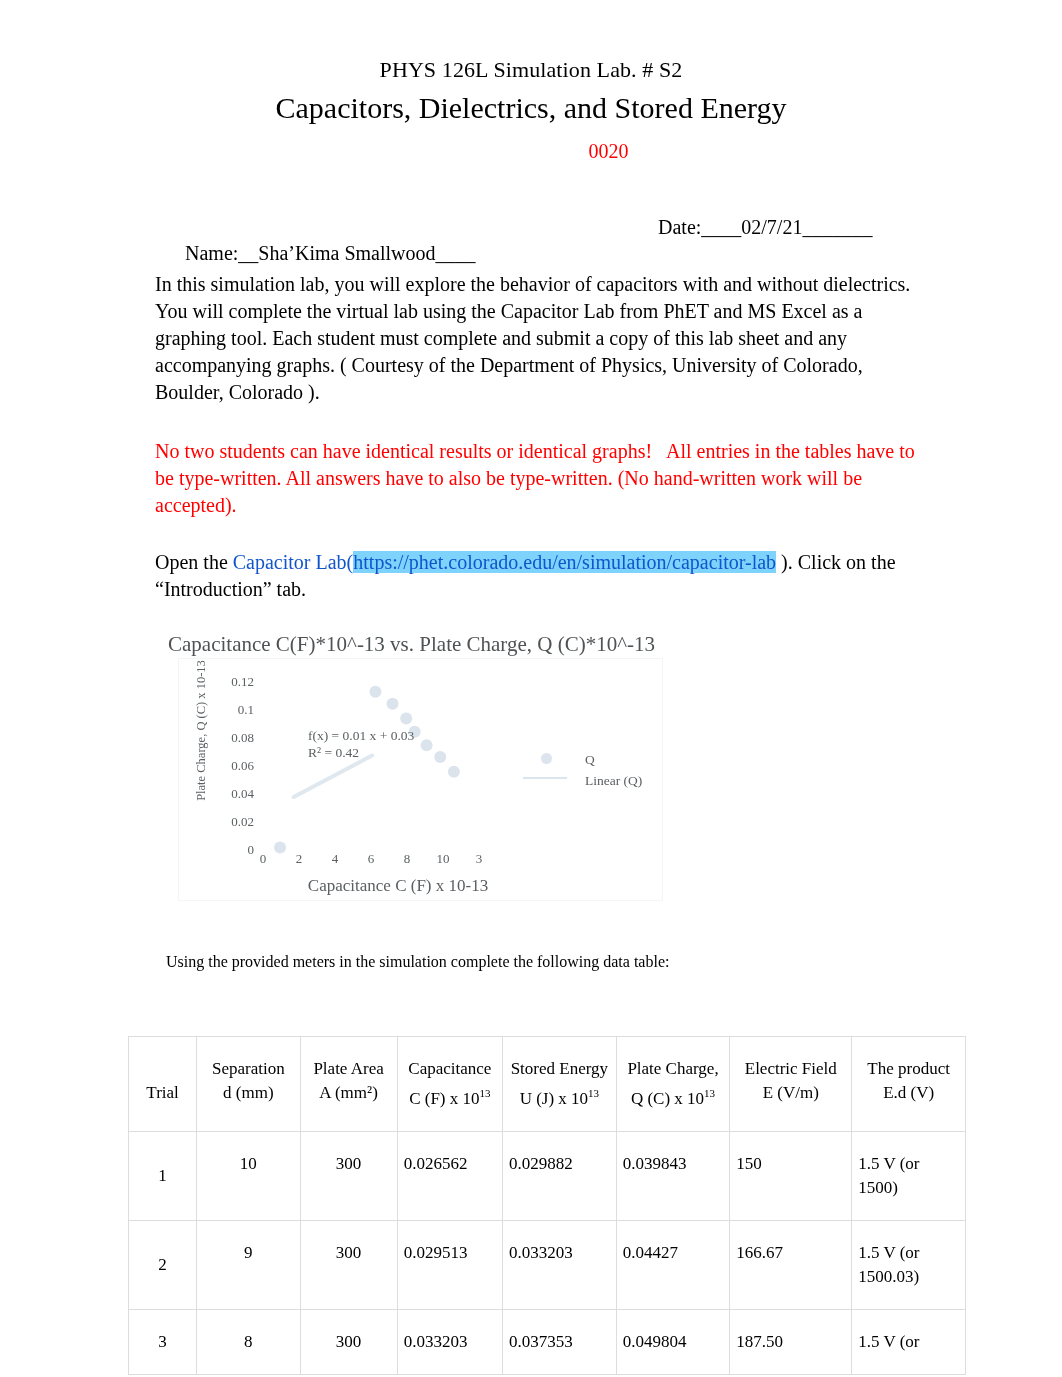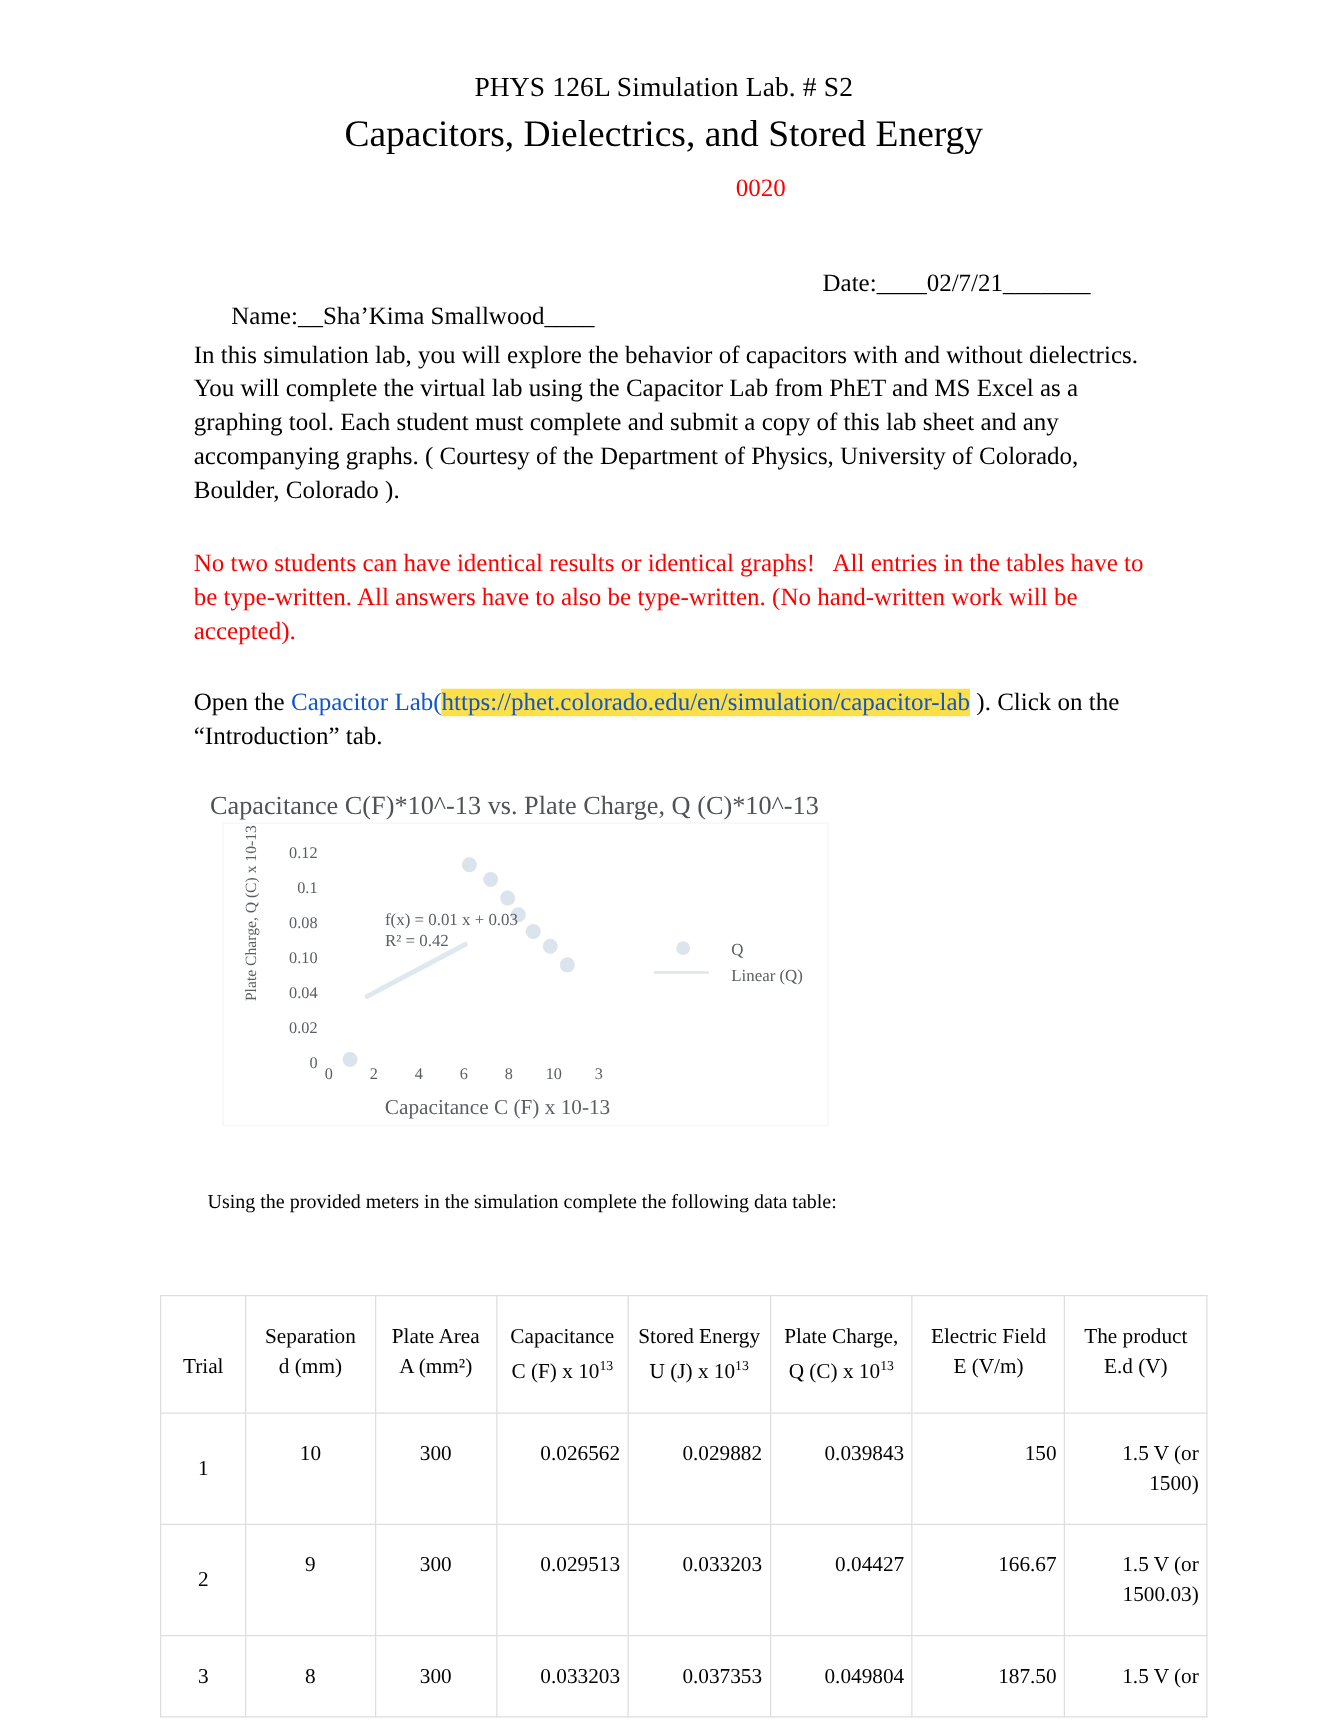--- a/index.html
+++ b/index.html
@@ -46,21 +46,21 @@
     font-size: 20px;
     line-height: 27px;
     margin: 31px 0 0 0;
     white-space: pre-wrap;
   }
   p.para.red { color: #ff0000; margin-top: 32px; }
   p.para.tight { margin-top: 29px; }
 
   .link-para { font-size: 20px; line-height: 27px; margin: 30px 0 0 0; }
   .link-blue { color: #1155cc; }
-  .link-url { color: #1155cc; background: #fde047; }
+  .link-url { color: #1155cc; background: #7dd3fc; }
   .link-name { color: #1155cc; }
 
   
   .chart-block {
     position: relative;
     margin: 28px 0 0 8px;
     width: 500px;
     height: 278px;
   }
   .chart-frame {
@@ -170,21 +170,21 @@
     vertical-align: top;
     font-weight: normal;
     line-height: 24px;
   }
   .data-table th { text-align: center; height: 60px; }
   .data-table th .h1 { display: block; }
   .data-table th .h2 { display: block; }
   .data-table td { text-align: left; height: 52px; }
   .data-table td.trial { text-align: center; vertical-align: middle; }
   .data-table td.num { text-align: center; }
-  .data-table td.numl { text-align: right; margin-left: 37px; }
+  .data-table td.numl { text-align: left; margin-left: 37px; }
   .col-trial { width: 66px; }
   .col-sep { width: 100px; }
   .col-area { width: 94px; }
   .col-cap { width: 102px; }
   .col-se { width: 110px; }
   .col-pc { width: 110px; }
   .col-ef { width: 118px; }
   .col-prod { width: 110px; }
   sup { font-size: 11px; vertical-align: super; }
 </style>
@@ -216,21 +216,21 @@
     <div class="chart-block">
       <div class="chart-title">Capacitance C(F)*10^-13 vs. Plate Charge, Q (C)*10^-13</div>
       <div class="chart-frame"></div>
 
       <div class="yaxis-title">Plate Charge, Q (C) x 10-13</div>
 
       <div class="ytick-wrap">
         <div class="ytick" style="top:0px">0.12</div>
         <div class="ytick" style="top:28px">0.1</div>
         <div class="ytick" style="top:56px">0.08</div>
-        <div class="ytick" style="top:84px">0.10</div>
+        <div class="ytick" style="top:84px">0.06</div>
         <div class="ytick" style="top:112px">0.04</div>
         <div class="ytick" style="top:140px">0.02</div>
         <div class="ytick" style="top:168px">0</div>
       </div>
 
       <div class="plot-area">
         <svg class="plot" width="240" height="178" viewBox="0 0 240 178">
           <g id="trend-group" stroke="#dbe4ec" stroke-width="4" stroke-linecap="round" fill="none">
               <line x1="30.674556213017755" y1="126.08333333333333" x2="109.06508875739647" y2="84.55" opacity="0.85"></line>
             </g>

